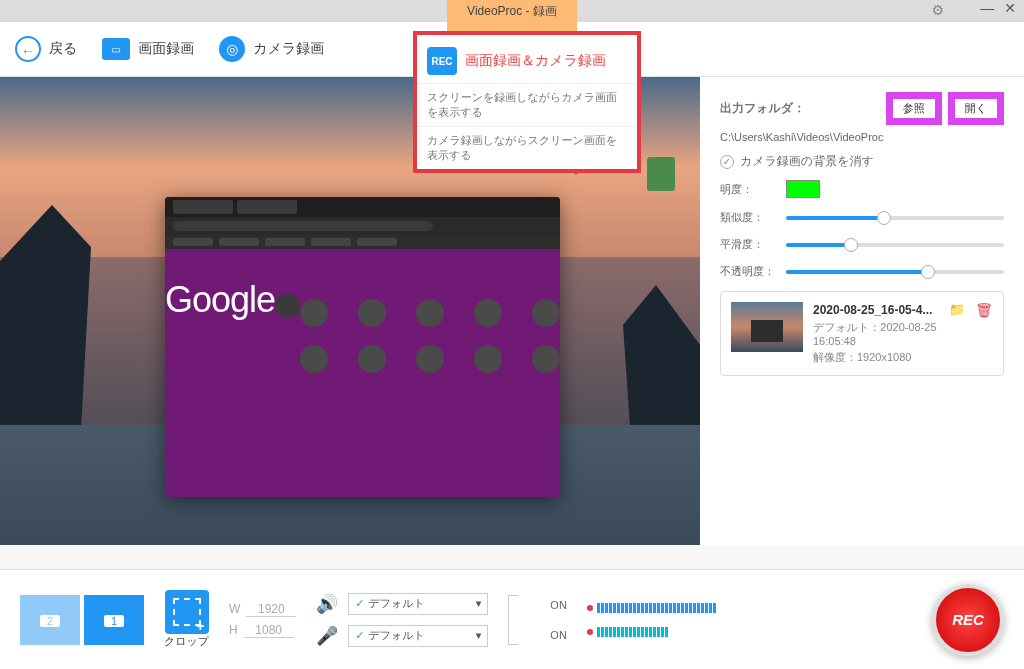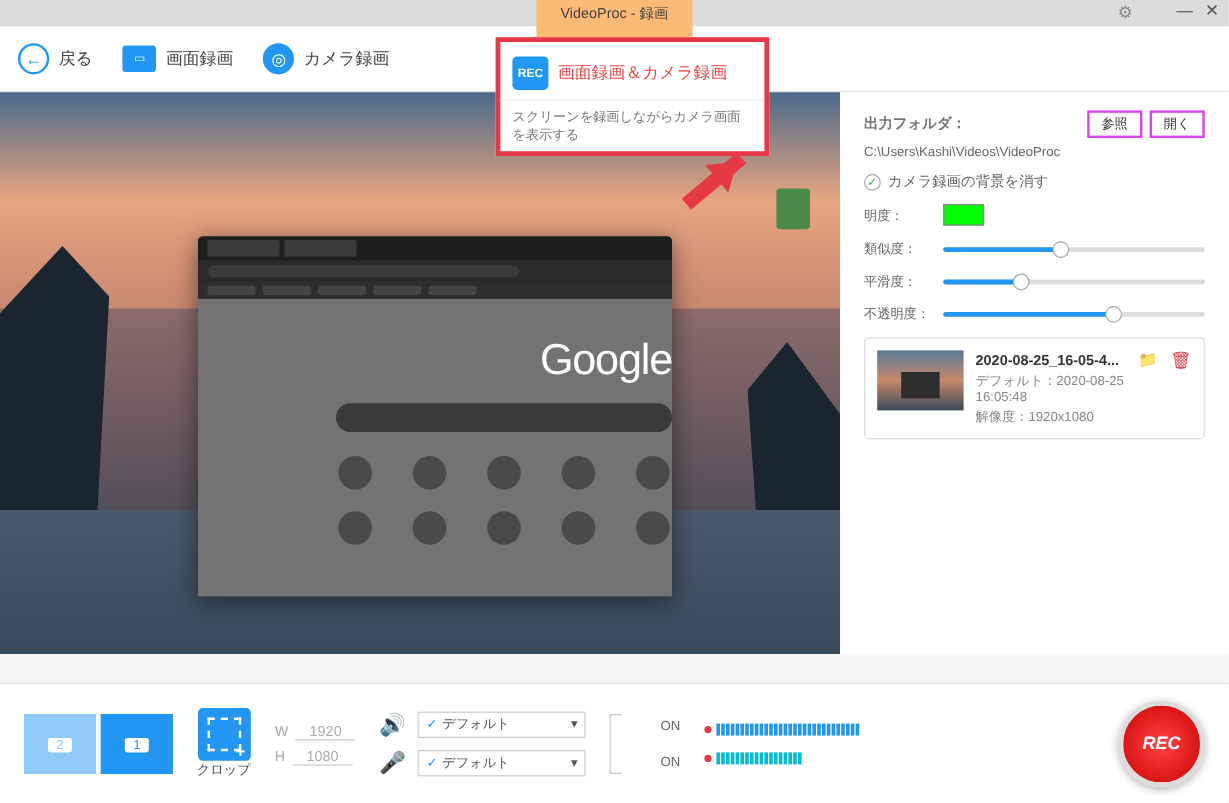--- a/index.html
+++ b/index.html
@@ -19,38 +19,38 @@
 .rock-l{position:absolute;left:0;bottom:60px;width:130px;height:280px;background:#1a2530;clip-path:polygon(0 100%,0 20%,40% 0%,70% 15%,60% 100%)}
 .rock-r{position:absolute;right:0;bottom:60px;width:110px;height:200px;background:#1a2530;clip-path:polygon(100% 100%,100% 30%,60% 0%,30% 20%,40% 100%)}
 .sea{position:absolute;bottom:0;left:0;right:0;height:120px;background:linear-gradient(180deg,#4a5a6a 0%,#3a4a5a 100%)}
 .browser{position:absolute;left:165px;top:120px;width:395px;height:300px;background:#2d2d2d;border-radius:4px;box-shadow:0 4px 20px rgba(0,0,0,.5)}
 .br-tabs{height:20px;background:#1e1e1e;border-radius:4px 4px 0 0;display:flex;align-items:center;padding:0 8px;gap:4px}
 .br-tabs .t{width:60px;height:14px;background:#3a3a3a;border-radius:2px}
 .br-addr{height:18px;background:#2a2a2a;display:flex;align-items:center;padding:0 8px}
 .br-addr .a{width:260px;height:10px;background:#3a3a3a;border-radius:5px}
 .br-bm{height:14px;background:#2d2d2d;display:flex;padding:0 8px;gap:6px;align-items:center}
 .br-bm span{width:40px;height:8px;background:#444;border-radius:2px}
-.br-body{background:#737373;height:248px;display:flex;flex-direction:column;align-items:flex-end;padding-top:30px}
+.br-body{background:#701a75;height:248px;display:flex;flex-direction:row;align-items:flex-start;padding-top:30px}
 .glogo{color:#fff;font-size:36px;font-family:Arial;letter-spacing:-1px}
 .gsearch{width:280px;height:24px;background:#3a3a3a;border-radius:12px;margin-top:15px}
 .gicons{display:grid;grid-template-columns:repeat(5,1fr);gap:18px 30px;margin-top:20px;width:280px}
 .gicons .ic{width:28px;height:28px;background:#4a4a4a;border-radius:50%;margin:auto}
 .desk-ico{position:absolute;right:25px;top:80px;width:28px;height:34px;background:#4a8a4a;border-radius:3px}
 .dropdown-box{position:absolute;left:413px;top:31px;width:228px;border:4px solid #e63946;background:#fff;z-index:10}
 .dd-head{display:flex;align-items:center;gap:8px;padding:12px 10px 8px}
 .dd-head .ico{width:30px;height:28px;background:#2196f3;border-radius:4px;color:#fff;font-size:10px;display:flex;align-items:center;justify-content:center;font-weight:bold}
 .dd-head .lbl{font-size:14px;color:#ef4444}
 .dd-item{padding:6px 10px;font-size:11px;color:#777;border-top:1px solid #eee}
 .arrow{position:absolute;left:565px;top:145px;width:80px;height:80px;z-index:5}
 .arrow-shape{width:60px;height:12px;background:#e63946;transform:rotate(-40deg);position:relative}
 .arrow-shape::after{content:"";position:absolute;right:-10px;top:-9px;border:15px solid transparent;border-left:22px solid #e63946}
 .side{width:324px;padding:15px 20px;background:#fff;font-size:12px}
 .out-row{display:flex;align-items:center;justify-content:space-between;margin-bottom:6px}
 .out-lbl{font-weight:bold;font-size:12px;color:#737373}
-.out-btn{border:2px solid #d946ef;padding:2px 10px;font-size:11px;color:#333;background:#fff;cursor:pointer}
+.out-btn{border:7px solid #d946ef;padding:2px 10px;font-size:11px;color:#333;background:#fff;cursor:pointer}
 .path{font-size:11px;color:#666;margin-bottom:10px}
 .chk-row{display:flex;align-items:center;gap:6px;color:#666;margin-bottom:10px}
 .chk{width:14px;height:14px;border:1px solid #aaa;border-radius:50%;display:flex;align-items:center;justify-content:center;color:#4caf50;font-size:10px}
 .sl-row{display:flex;align-items:center;gap:10px;margin-bottom:12px}
 .sl-lbl{width:56px;color:#666;font-size:11px}
 .color-sw{width:34px;height:18px;background:#0f0;border:1px solid #888}
 .slider{flex:1;height:4px;background:#ddd;position:relative;border-radius:2px}
 .slider .fill{height:100%;background:#2196f3;border-radius:2px}
 .slider .thumb{position:absolute;top:-5px;width:14px;height:14px;background:#fff;border:1px solid #aaa;border-radius:50%;transform:translateX(-50%)}
 .file-card{border:1px solid #ddd;border-radius:4px;padding:10px;display:flex;gap:10px;margin-top:8px}
@@ -115,20 +115,21 @@
     <span>カメラ録画</span>
   </div>
 </div>
 
 <div class="dropdown-box">
   <div class="dd-head">
     <span class="ico">REC</span>
     <span class="lbl">画面録画＆カメラ録画</span>
   </div>
   <div class="dd-item">スクリーンを録画しながらカメラ画面を表示する</div>
+  <div class="dd-item">カメラ録画しながらスクリーン画面を表示する</div>
 </div>
 
 <div class="arrow">
     <div class="arrow-shape"></div>
   </div>
 
 <div class="main">
   <div class="preview">
     <div class="sky"></div>
     <div class="rock-l"></div>

